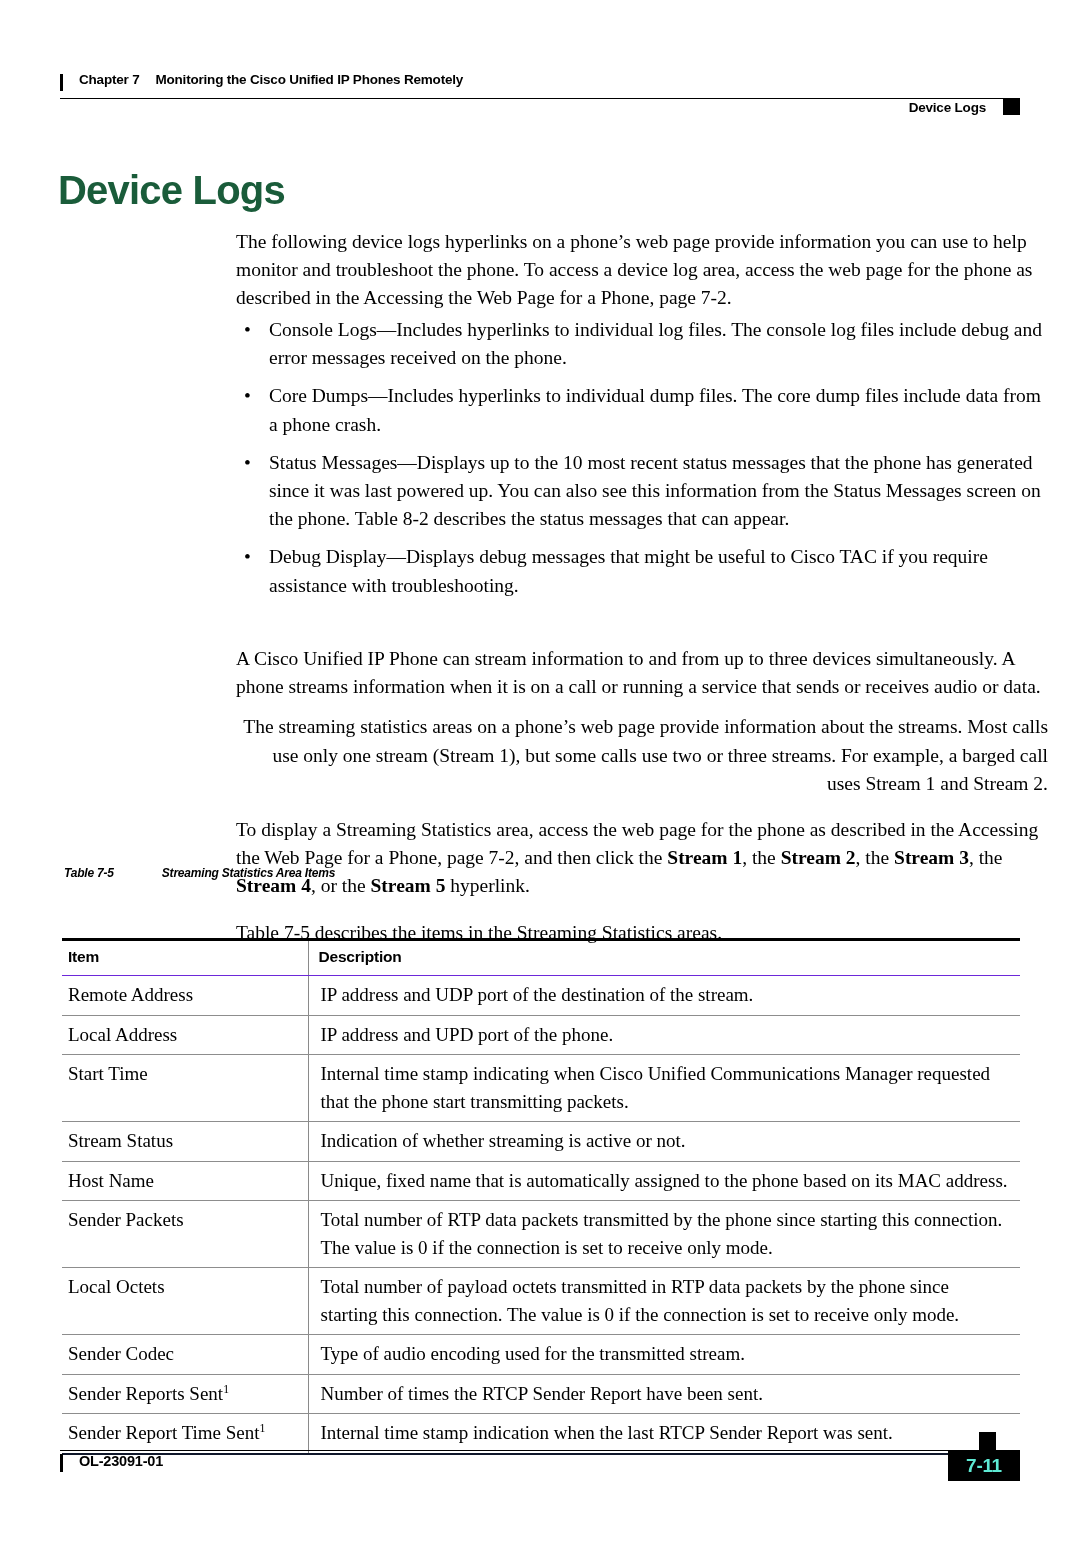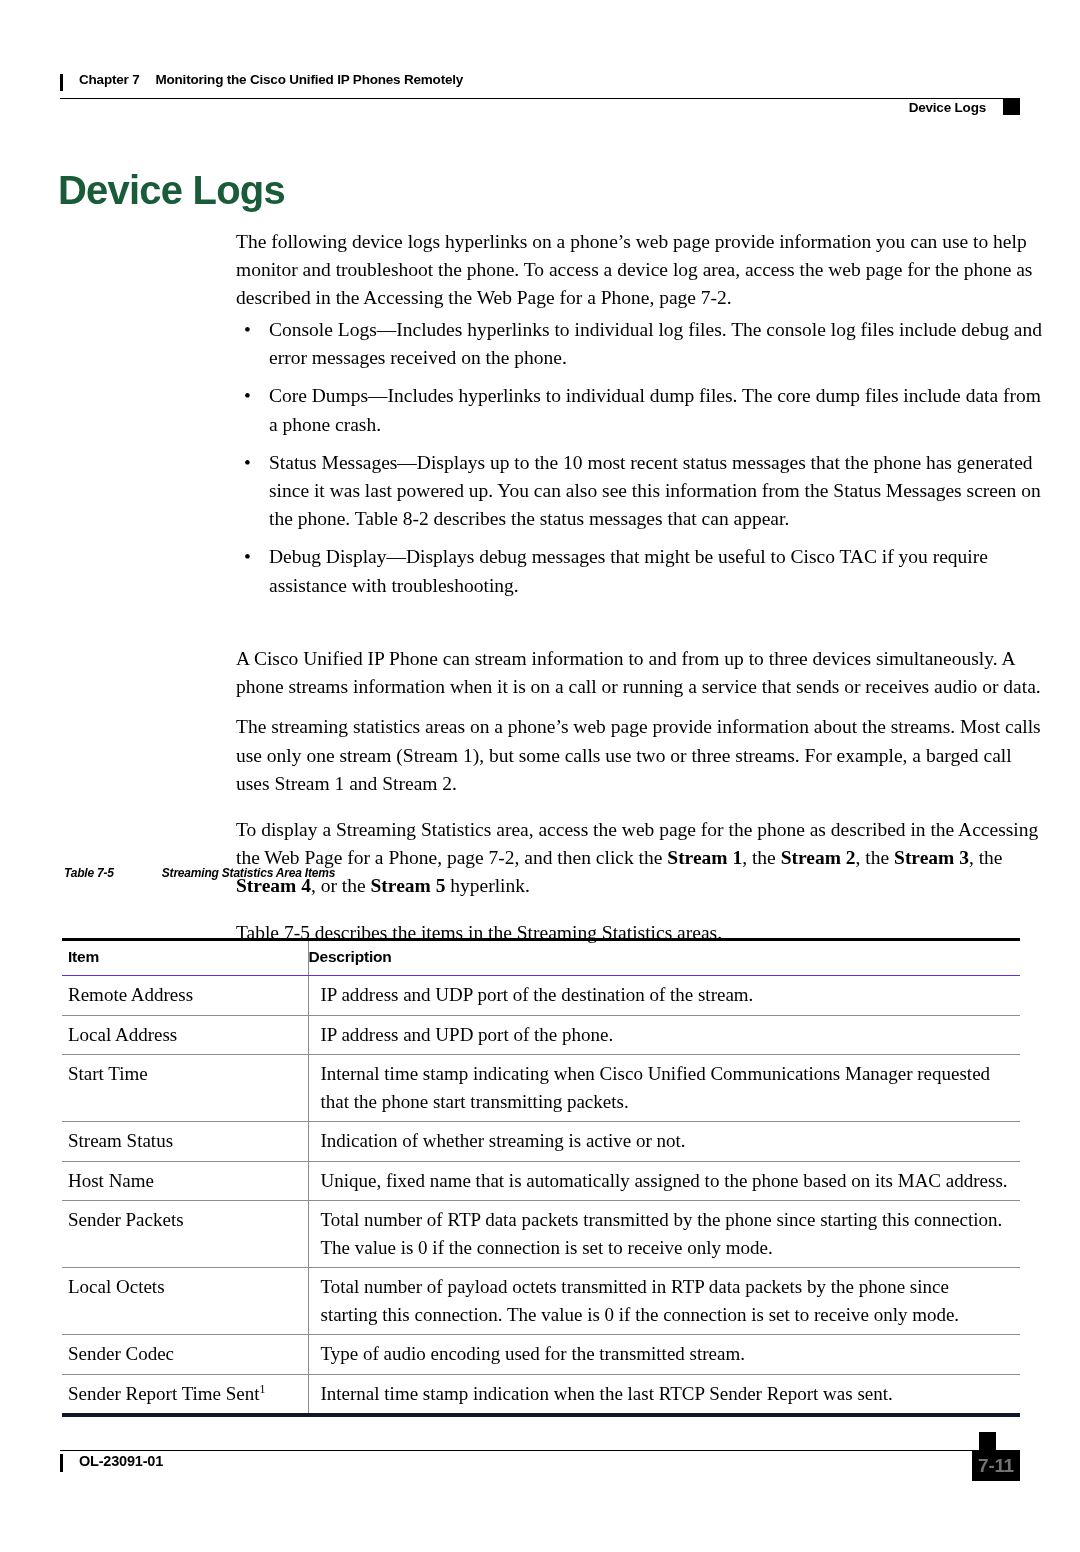--- a/index.html
+++ b/index.html
@@ -168,35 +168,35 @@
     font-size: 15.5px;
     letter-spacing: -0.2px;
     text-align: left;
     vertical-align: top;
     padding: 7px 10px 9px 6px;
     border-top: 3px solid #000000;
     border-bottom: 1px solid #6d28d9;
   }
   table.stats thead th.desc {
     border-left: 1px solid #8a8a8a;
-    padding-left: 0;
+    padding-left: 10px;
   }
   table.stats tbody td {
     font-size: 19px;
     line-height: 27.5px;
     vertical-align: top;
     padding: 5px 10px 6px 6px;
     border-bottom: 1px solid #8d8d8d;
   }
   table.stats tbody td.desc {
     border-left: 1px solid #8a8a8a;
     padding-left: 12px;
   }
   table.stats tbody tr:last-child td {
-    border-bottom: 4px solid #0f172a;
+    border-bottom: 2px solid #0f172a;
   }
 
   
   .footer {
     position: absolute;
     left: 60px;
     top: 1428px;
     width: 960px;
     height: 60px;
   }
@@ -241,24 +241,24 @@
     font-family: "Liberation Sans", "DejaVu Sans", sans-serif;
     font-weight: bold;
     font-size: 14.5px;
     letter-spacing: -0.2px;
     white-space: nowrap;
   }
   .footer-pagebox {
     position: absolute;
     right: 0px;
     top: 23px;
-    width: 48px;
+    width: 72px;
     height: 30px;
     background: #000000;
-    color: #737373;
+    color: #5eead4;
     font-family: "Liberation Sans", "DejaVu Sans", sans-serif;
     font-weight: bold;
     font-size: 19px;
     letter-spacing: -0.3px;
     display: flex;
     align-items: center;
     justify-content: center;
   }
 </style>
 </head>
@@ -297,21 +297,21 @@
     </li>
     <li>
       <span class="dot">•</span>
       <span>Debug Display—Displays debug messages that might be useful to Cisco TAC if you require assistance with troubleshooting.</span>
     </li>
   </ul>
 
 
   <div class="body-block" style="top:645px;">
     <p>A Cisco Unified IP Phone can stream information to and from up to three devices simultaneously. A phone streams information when it is on a call or running a service that sends or receives audio or data.</p>
-    <p style="">The streaming statistics areas on a phone’s web page provide information about the streams. Most calls use only one stream (Stream 1), but some calls use two or three streams. For example, a barged call uses Stream 1 and Stream 2.</p>
+    <p style="text-align:right;">The streaming statistics areas on a phone’s web page provide information about the streams. Most calls use only one stream (Stream 1), but some calls use two or three streams. For example, a barged call uses Stream 1 and Stream 2.</p>
     <p style="margin-top:18px;"><span>To display a Streaming Statistics area, access the web page for the phone as described in the </span><span class="xref">Accessing the Web Page for a Phone, page 7-2</span><span>, and then click the </span><span class="bold">Stream 1</span><span>, the </span><span class="bold">Stream 2</span><span>, the </span><span class="bold">Stream 3</span><span>, the </span><span class="bold">Stream 4</span><span>, or the </span><span class="bold">Stream 5</span><span> hyperlink.</span></p>
     <p style="margin-top:18px;"><span class="xref">Table 7-5</span><span> describes the items in the Streaming Statistics areas.</span></p>
   </div>
 
   <div class="tbl-caption">
     <span class="cap-num">Table 7-5</span><span>Streaming Statistics Area Items</span>
   </div>
 
   <table class="stats">
     <colgroup>
@@ -351,20 +351,24 @@
       </tr>
       <tr>
         <td class="item"><span>Local Octets</span></td>
         <td class="desc">Total number of payload octets transmitted in RTP data packets by the phone since starting this connection. The value is 0 if the connection is set to receive only mode.</td>
       </tr>
       <tr>
         <td class="item"><span>Sender Codec</span></td>
         <td class="desc">Type of audio encoding used for the transmitted stream.</td>
       </tr>
       <tr>
+        <td class="item"><span>Sender Reports Sent</span><sup>1</sup></td>
+        <td class="desc">Number of times the RTCP Sender Report have been sent.</td>
+      </tr>
+      <tr>
         <td class="item"><span>Sender Report Time Sent</span><sup>1</sup></td>
         <td class="desc">Internal time stamp indication when the last RTCP Sender Report was sent.</td>
       </tr>
     </tbody>
   </table>
 
   <div class="footer">
     <div class="footer-square"></div>
     <div class="footer-rule"></div>
     <div class="footer-tick"></div>

